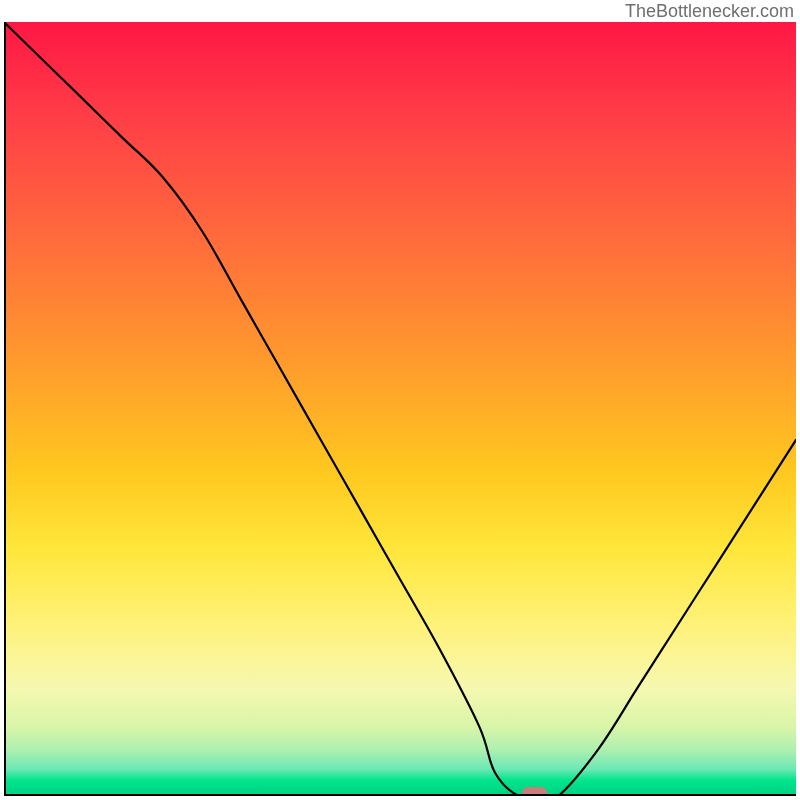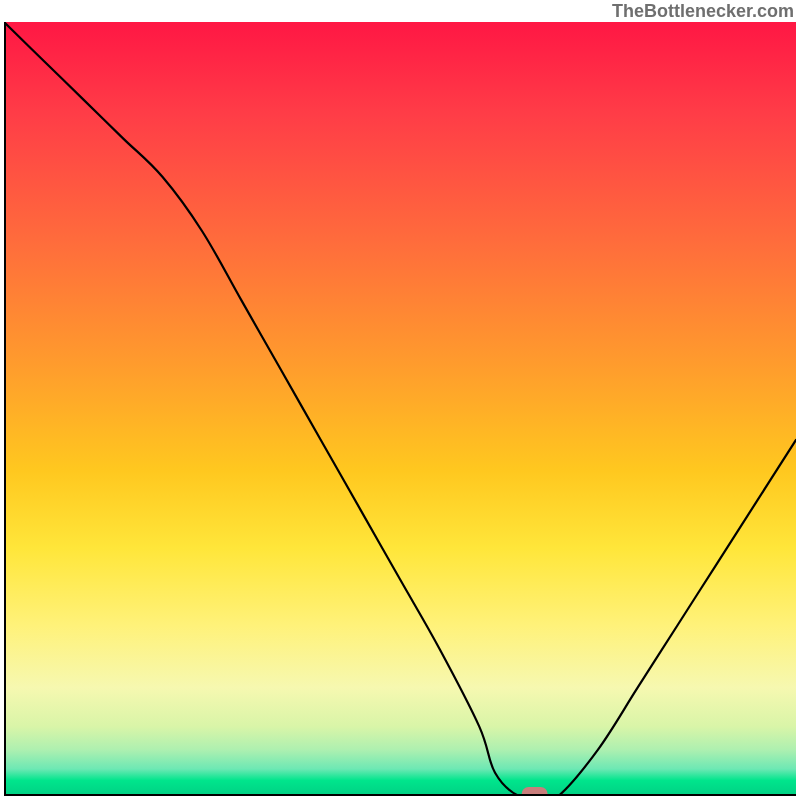--- a/index.html
+++ b/index.html
@@ -17,21 +17,21 @@
     height: 800px;
   }
   
   .attribution {
     position: absolute;
     top: 0;
     right: 6px;
     height: 28px;
     line-height: 22px;
     font-size: 18px;
-    font-weight: 700;
+    font-weight: 400;
     color: #6f6f6f;
   }
   
   .plot {
     position: absolute;
     left: 4px;
     top: 22px;
     width: 792px;
     height: 774px;
     background: linear-gradient(

